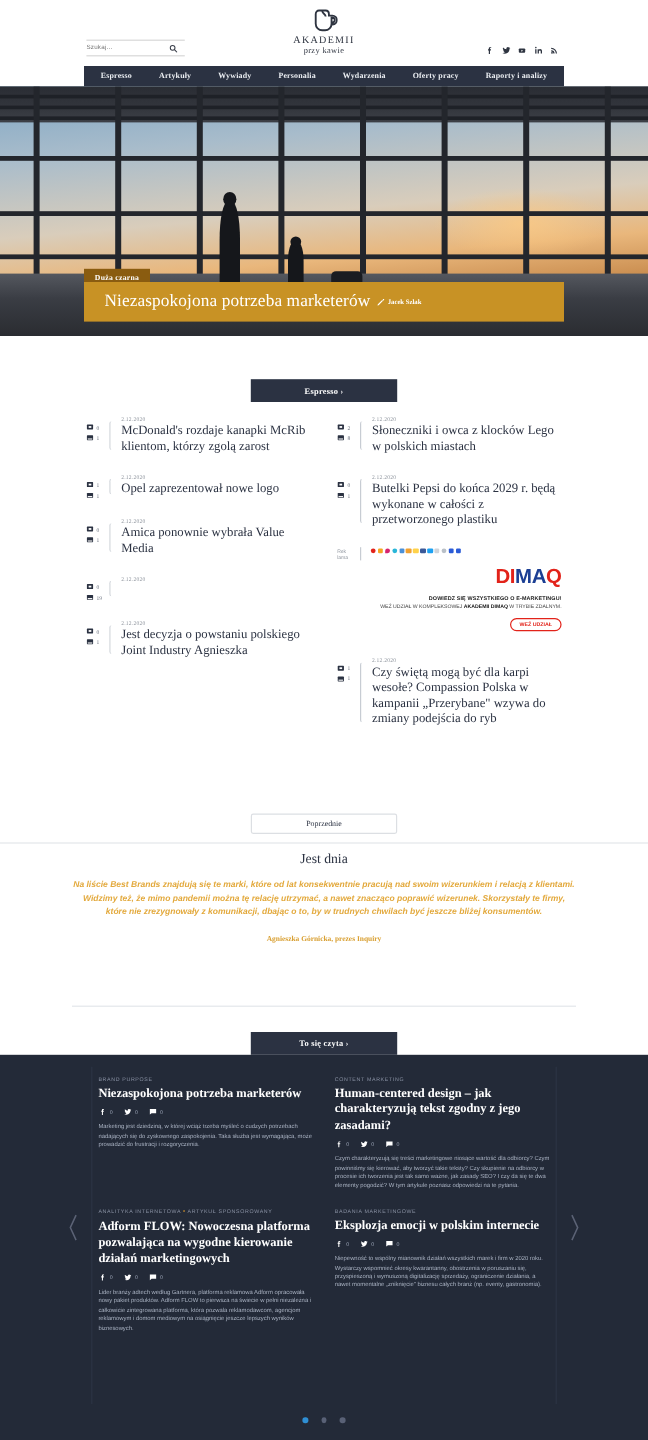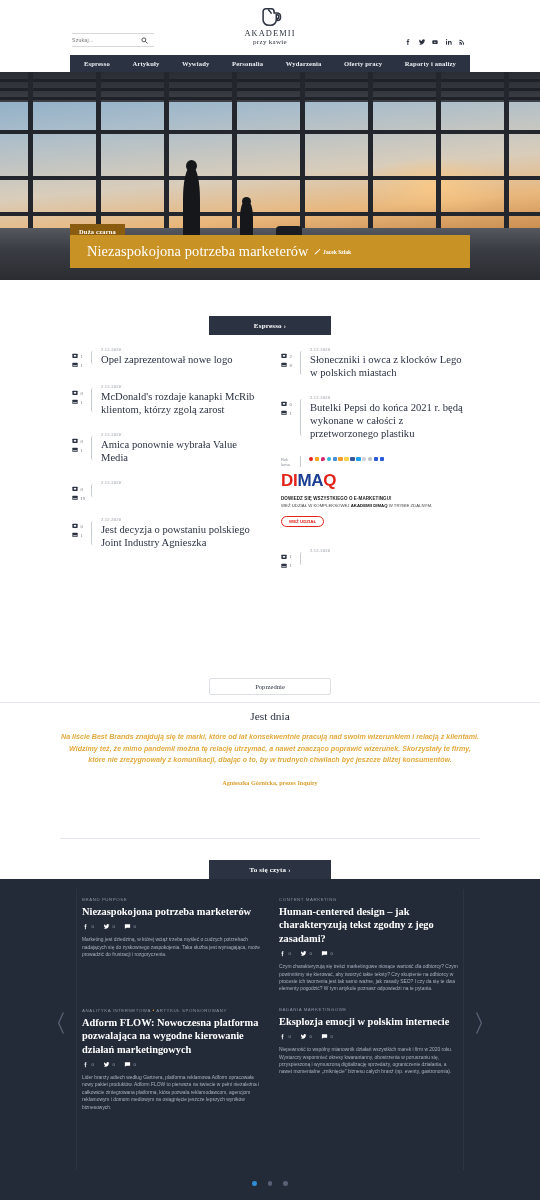--- a/index.html
+++ b/index.html
@@ -131,21 +131,21 @@
   
   .ad-slot { grid-column:2; margin-bottom:16px; }
   .ad-head { display:flex; gap:4px; align-items:flex-start; }
   .ad-label {
     font-family:"Liberation Sans", sans-serif; font-size:4.2px; color:#8f959e;
     line-height:5px; width:15px; padding-top:1px;
   }
   .ad-brace { width:4px; border-left:.8px solid #c7ccd3; align-self:stretch; margin-right:1px; }
   .ad-dots { display:flex; gap:1.5px; align-items:center; flex:1; flex-wrap:nowrap; padding-top:1px;}
   .ad-dots i { width:4.4px; height:4.4px; border-radius:1px; display:block; }
-  .ad-box { margin-top:2px; background:#fff; text-align:left; padding:2px 0 5px; }
+  .ad-box { margin-top:2px; background:#fff; text-align:right; padding:2px 0 5px; }
   .dimaq {
     font-family:"Liberation Sans", sans-serif; font-weight:700; font-size:17px;
     letter-spacing:-.3px; color:#1c3f94;
   }
   .dimaq .d { color:#e2231a; }
   .dimaq .q { color:#e2231a; }
   .ad-red {
     background:#e2231a; color:#fff; font-family:"Liberation Sans", sans-serif;
     font-weight:700; font-size:8.6px; line-height:11px; padding:5px 6px; margin:3px 6px 0;
   }
@@ -349,20 +349,48 @@
       <div>
         <div class="esp-item">
           <div class="esp-counters">
             <div class="ctr">
                 <span class="ico">
                   <svg viewBox="0 0 16 16" fill="#2b3242">
                     <rect x="1" y="2" width="14" height="11" rx="1.5"></rect>
                     <rect x="5" y="5.5" width="6" height="4" fill="#fff"></rect>
                   </svg>
                 </span>
+                <span class="num">0</span>
+              </div>
+            <div class="ctr">
+                <span class="ico">
+                  <svg viewBox="0 0 16 16" fill="#2b3242">
+                    <rect x="1" y="2" width="14" height="11" rx="1.5"></rect>
+                    <rect x="3" y="9" width="10" height="2.4" fill="#fff"></rect>
+                  </svg>
+                </span>
+                <span class="num">1</span>
+              </div>
+          </div>
+          <div class="esp-brace"></div>
+          <div class="esp-body">
+            <div class="esp-date">2.12.2020</div>
+            <div class="esp-title">McDonald's rozdaje kanapki McRib klientom, którzy zgolą zarost</div>
+          </div>
+        </div>
+
+        <div class="esp-item">
+          <div class="esp-counters">
+            <div class="ctr">
+                <span class="ico">
+                  <svg viewBox="0 0 16 16" fill="#2b3242">
+                    <rect x="1" y="2" width="14" height="11" rx="1.5"></rect>
+                    <rect x="5" y="5.5" width="6" height="4" fill="#fff"></rect>
+                  </svg>
+                </span>
                 <span class="num">1</span>
               </div>
             <div class="ctr">
                 <span class="ico">
                   <svg viewBox="0 0 16 16" fill="#2b3242">
                     <rect x="1" y="2" width="14" height="11" rx="1.5"></rect>
                     <rect x="3" y="9" width="10" height="2.4" fill="#fff"></rect>
                   </svg>
                 </span>
                 <span class="num">1</span>
@@ -392,48 +420,20 @@
                     <rect x="1" y="2" width="14" height="11" rx="1.5"></rect>
                     <rect x="3" y="9" width="10" height="2.4" fill="#fff"></rect>
                   </svg>
                 </span>
                 <span class="num">1</span>
               </div>
           </div>
           <div class="esp-brace"></div>
           <div class="esp-body">
             <div class="esp-date">2.12.2020</div>
-            <div class="esp-title">McDonald's rozdaje kanapki McRib klientom, którzy zgolą zarost</div>
-          </div>
-        </div>
-
-        <div class="esp-item">
-          <div class="esp-counters">
-            <div class="ctr">
-                <span class="ico">
-                  <svg viewBox="0 0 16 16" fill="#2b3242">
-                    <rect x="1" y="2" width="14" height="11" rx="1.5"></rect>
-                    <rect x="5" y="5.5" width="6" height="4" fill="#fff"></rect>
-                  </svg>
-                </span>
-                <span class="num">0</span>
-              </div>
-            <div class="ctr">
-                <span class="ico">
-                  <svg viewBox="0 0 16 16" fill="#2b3242">
-                    <rect x="1" y="2" width="14" height="11" rx="1.5"></rect>
-                    <rect x="3" y="9" width="10" height="2.4" fill="#fff"></rect>
-                  </svg>
-                </span>
-                <span class="num">1</span>
-              </div>
-          </div>
-          <div class="esp-brace"></div>
-          <div class="esp-body">
-            <div class="esp-date">2.12.2020</div>
             <div class="esp-title">Amica ponownie wybrała Value Media</div>
           </div>
         </div>
 
         <div class="esp-item">
           <div class="esp-counters">
             <div class="ctr">
                 <span class="ico">
                   <svg viewBox="0 0 16 16" fill="#2b3242">
                     <rect x="1" y="2" width="14" height="11" rx="1.5"></rect>
@@ -533,21 +533,21 @@
                     <rect x="1" y="2" width="14" height="11" rx="1.5"></rect>
                     <rect x="3" y="9" width="10" height="2.4" fill="#fff"></rect>
                   </svg>
                 </span>
                 <span class="num">1</span>
               </div>
           </div>
           <div class="esp-brace"></div>
           <div class="esp-body">
             <div class="esp-date">2.12.2020</div>
-            <div class="esp-title">Butelki Pepsi do końca 2021 r. będą wykonane w całości z przetworzonego plastiku</div>
+            <div class="esp-title">Butelki Pepsi do końca 2029 r. będą wykonane w całości z przetworzonego plastiku</div>
           </div>
         </div>
 
         <div class="ad-slot">
           <div class="ad-head">
             <div class="ad-label">
               <div>Rek</div>
                 <div>lama</div>
             </div>
             <div class="ad-brace"></div>
@@ -594,20 +594,21 @@
                     <rect x="1" y="2" width="14" height="11" rx="1.5"></rect>
                     <rect x="3" y="9" width="10" height="2.4" fill="#fff"></rect>
                   </svg>
                 </span>
                 <span class="num">1</span>
               </div>
           </div>
           <div class="esp-brace"></div>
           <div class="esp-body">
             <div class="esp-date">2.12.2020</div>
+            <div class="esp-title">Czy świętą mogą być dla karpi wesołe? Compassion Polska w kampanii „Przerybane" wzywa do zmiany podejścia do ryb</div>
           </div>
         </div>
       </div>
     </div>
   </div>
 
   <div class="prev-wrap">
     <div class="prev-btn">Poprzednie</div>
     <div class="divider"></div>
   </div>

